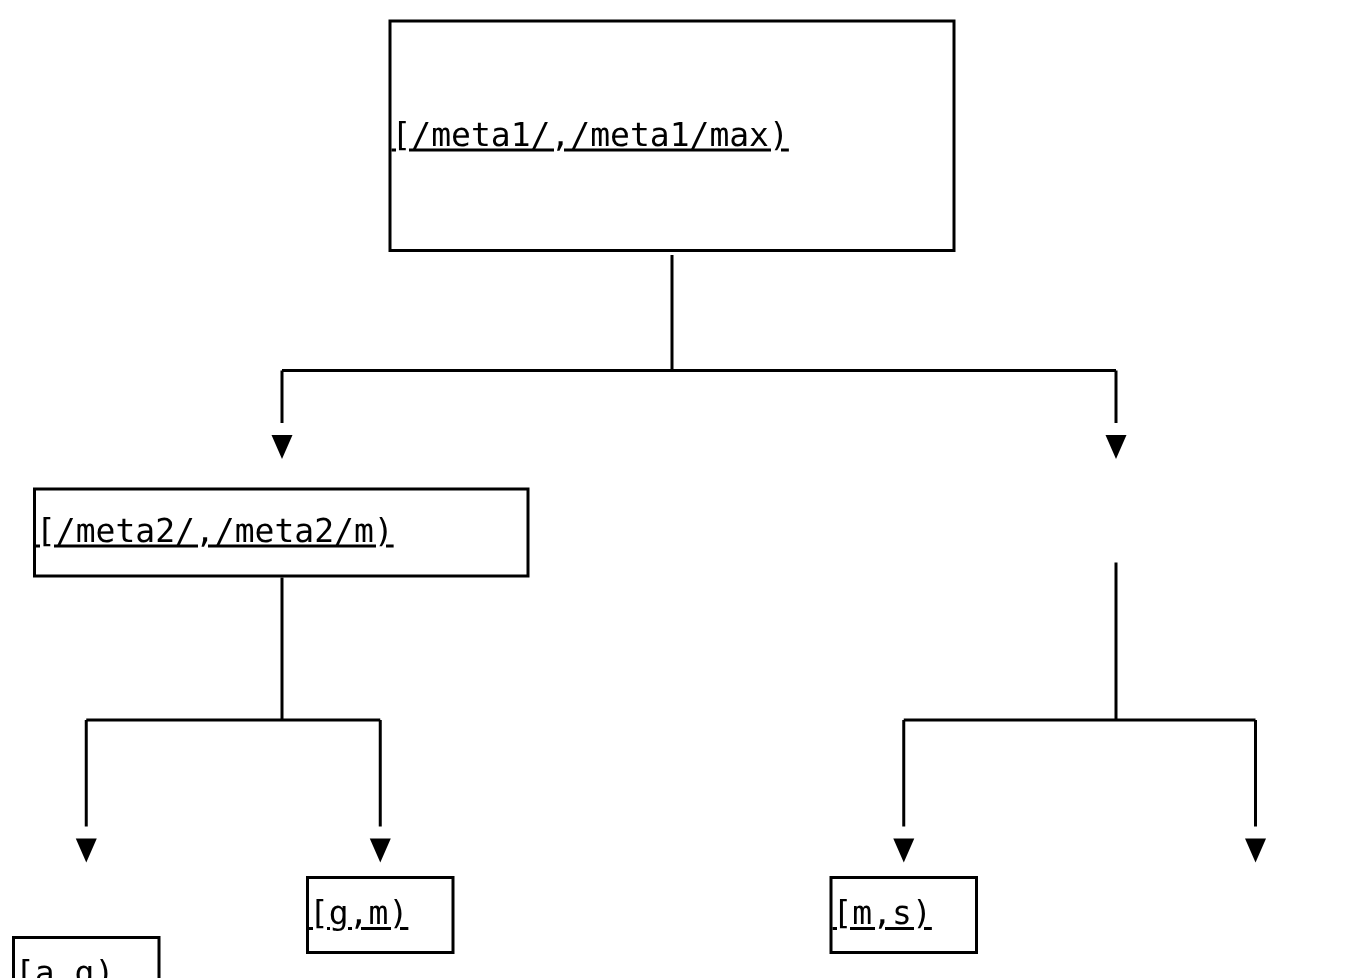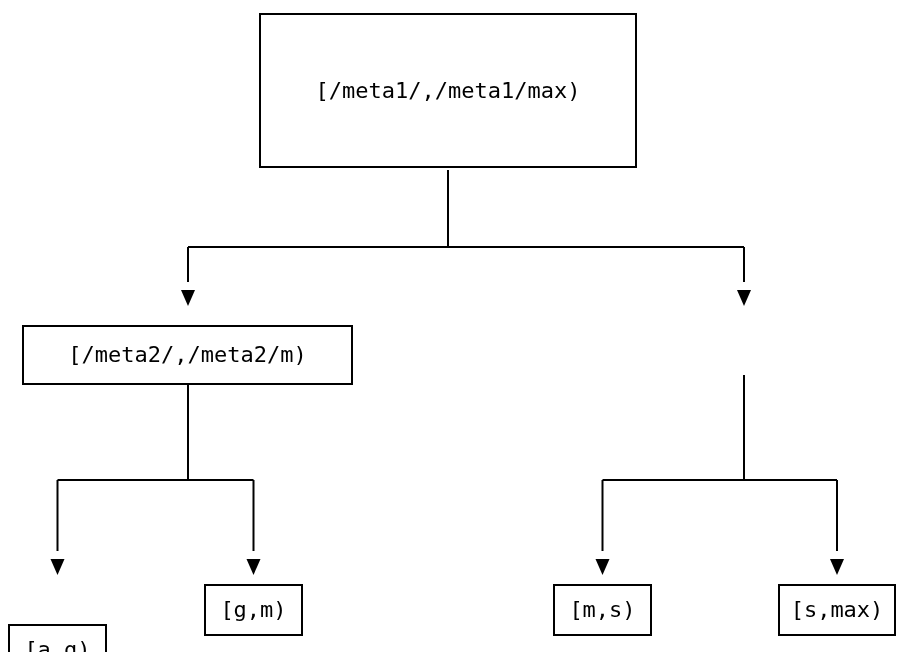--- a/index.html
+++ b/index.html
@@ -37,25 +37,26 @@
     fill: #000000;
     stroke: none;
   }
   .node {
     position: absolute;
     background: #ffffff;
     border: 2px solid #000000;
     box-sizing: border-box;
     display: flex;
     align-items: center;
-    justify-content: center;
+    justify-content: flex-start;
     color: #000000;
     font-size: 22px;
     line-height: 1;
     white-space: nowrap;
+    text-decoration: underline;
   }
   .node-root   { left: 259px; top: 13px;  width: 378px; height: 155px; }
   .node-l2l    { left: 22px;  top: 325px; width: 331px; height: 60px; }
   .node-l2r    { left: 585px; top: 325px; width: 318px; height: 50px; }
   .node-leaf1  { left: 8px;   top: 584px; width: 99px;  height: 52px; margin-top: 40px; }
   .node-leaf2  { left: 204px; top: 584px; width: 99px;  height: 52px; }
   .node-leaf3  { left: 553px; top: 584px; width: 99px;  height: 52px; }
   .node-leaf4  { left: 778px; top: 584px; width: 118px; height: 52px; }
 </style>
 </head>
@@ -101,17 +102,14 @@
   </div>
 
   <div class="node node-leaf3">
     <span>[m,s)</span>
   </div>
 
   <div class="node node-leaf2">
     <span>[g,m)</span>
   </div>
 
-  <div class="node node-leaf4">
-    <span>[s,max)</span>
-  </div>
 
 </div>
 
 </body></html>

